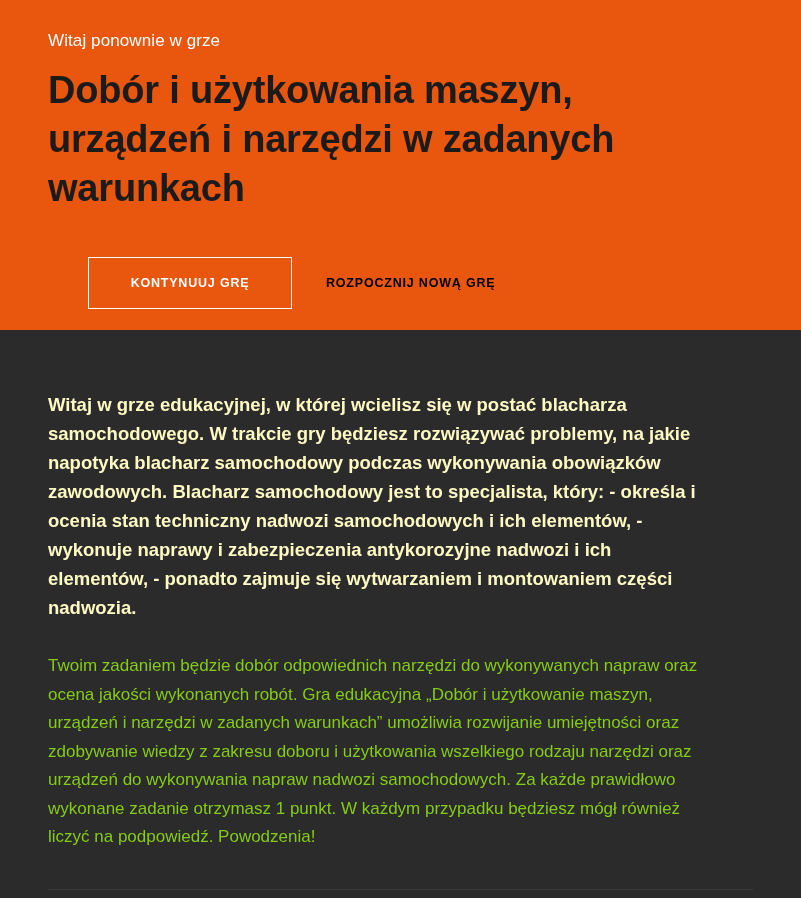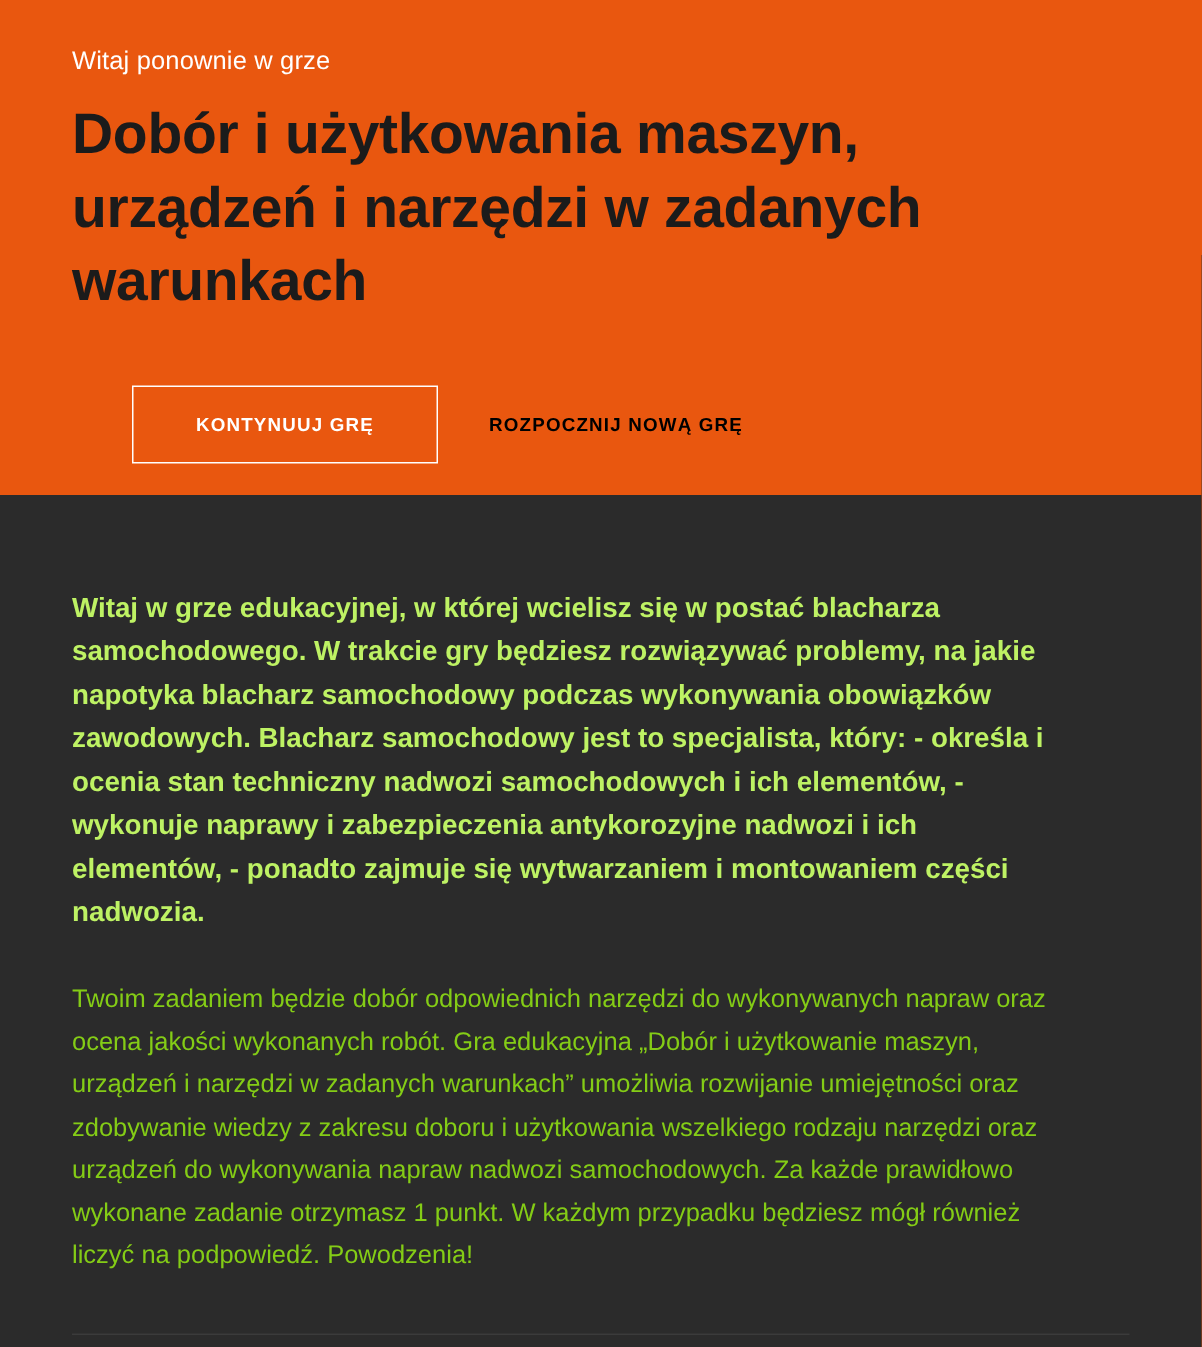--- a/index.html
+++ b/index.html
@@ -85,21 +85,21 @@
   }
 
   
   .content {
     background: #2b2b2b;
     flex: 1;
     padding: 60px 48px 0 48px;
     box-sizing: border-box;
   }
   .intro-strong {
-    color: #bef264;
+    color: #fef9c3;
     font-size: 18.5px;
     line-height: 29px;
     font-weight: 700;
     margin: 0 0 30px 0;
     max-width: 650px;
   }
   .intro-body {
     color: #84cc16;
     font-size: 17px;
     line-height: 28.5px;

